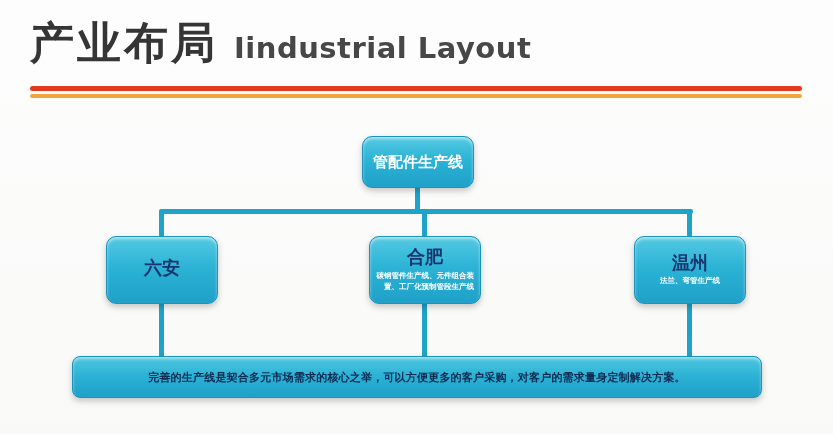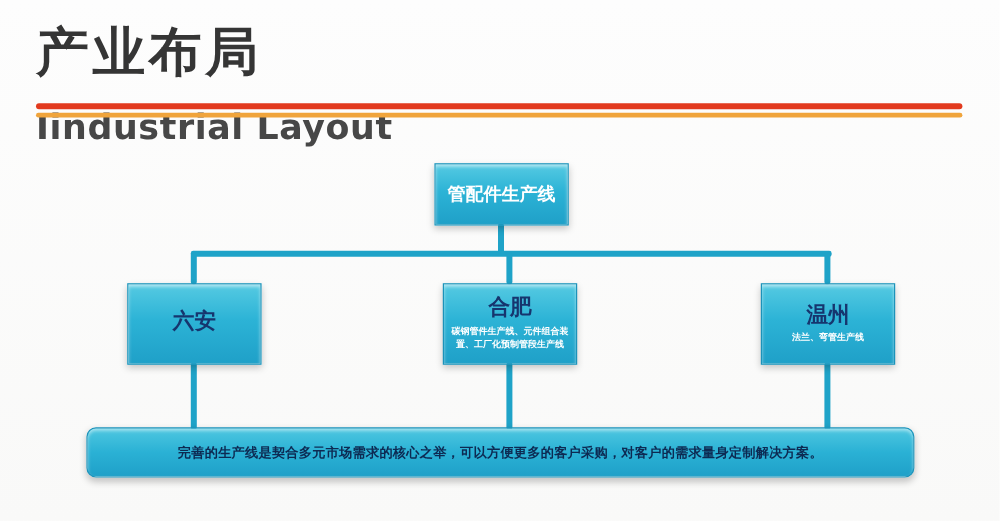--- a/index.html
+++ b/index.html
@@ -12,43 +12,42 @@
   .slide {
     position:relative; width:833px; height:434px;
     background:linear-gradient(180deg,#fdfdfd 0%,#f9f9f8 100%);
   }
 
   
   .title-row {
     position:absolute; left:30px; top:14px;
     display:flex; align-items:baseline; gap:16px;
     white-space:nowrap;
-    flex-direction:column;
   }
   .title-cn {
     font-size:44px; font-weight:bold; color:#353535; letter-spacing:3px;
   }
   .title-en {
     font-size:29px; font-weight:bold; color:#474747; letter-spacing:0.5px;
   }
 
   
   .divider { position:absolute; left:30px; top:86px; width:772px; }
   .divider-line-top   { height:5px; background:#e23a1e; border-radius:3px; }
   .divider-line-bottom{ height:4px; background:#f0a43c; border-radius:3px; margin-top:3px; }
 
   
   .node {
     position:absolute;
     background:linear-gradient(180deg,#55cae2 0%,#2cb3d6 45%,#1fa0c8 100%);
     border:1px solid #1b93ba;
-    border-radius:0;
+    border-radius:10px;
     box-shadow:0 3px 6px rgba(0,0,0,0.22), inset 0 2px 3px rgba(255,255,255,0.55);
     display:flex; flex-direction:column; align-items:center; justify-content:center;
-    text-align:center; box-sizing:border-box;
+    text-align:right; box-sizing:border-box;
   }
   .node-root { left:362px; top:136px; width:112px; height:52px; }
   .node-root-label { color:#ffffff; font-weight:bold; font-size:15px; }
 
   .node-child { width:112px; height:68px; top:236px; padding:21px 6px; }
   .node-child-1 { left:106px; }
   .node-child-2 { left:369px; }
   .node-child-3 { left:634px; }
   .child-title { color:#16356e; font-weight:bold; font-size:18px; line-height:1.15; margin-bottom:3px; }
   .child-desc  { color:#ffffff; font-weight:bold; font-size:7.5px; line-height:1.45; word-break:break-all; }

